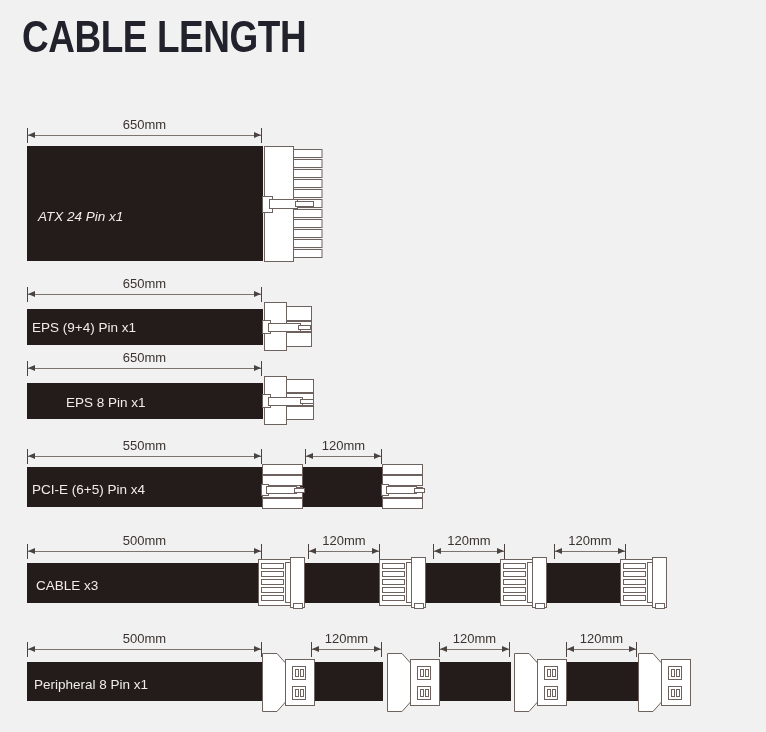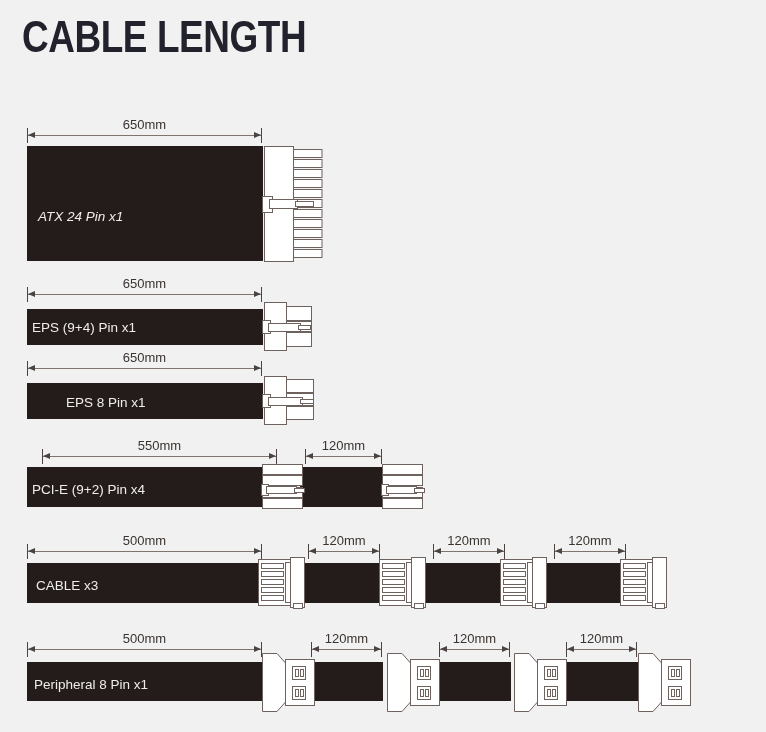--- a/index.html
+++ b/index.html
@@ -200,21 +200,21 @@
           <rect x="0.5" y="20.5" width="8" height="13"></rect>
           <rect x="6.5" y="23.5" width="34" height="8"></rect>
           <rect x="38.5" y="25.5" width="13" height="4"></rect>
         </g>
       </svg>
     </div>
   </div>
 
   <div class="row">
 
-    <div class="dim" style="left:42px; top:441px; width:235px;text-decoration:underline;">
+    <div class="dim" style="left:27px; top:441px; width:235px;text-decoration:underline;">
       <div class="line"></div>
       <div class="tickL"></div>
       <div class="tickR"></div>
       <div class="arrowL"></div>
       <div class="arrowR"></div>
       <div class="dimtext">
         <span>550mm</span>
       </div>
     </div>
 
@@ -225,21 +225,21 @@
       <div class="arrowL"></div>
       <div class="arrowR"></div>
       <div class="dimtext">
         <span>120mm</span>
       </div>
     </div>
 
     <div class="cable" style="left:27px; top:467px; width:236px; height:40px;"></div>
     <div class="cable" style="left:300px; top:467px; width:83px; height:40px;"></div>
 
-    <div class="cablelabel" style="left:32px; top:483px;">PCI-E (9+2) Pin x4</div>
+    <div class="cablelabel" style="left:32px; top:483px;">PCI-E (6+5) Pin x4</div>
 
     <div class="conn" style="left:261px; top:460px;">
       <svg width="46" height="54" viewBox="0 0 46 54">
         <g stroke="#6e625e" stroke-width="1" fill="#ffffff">
           <rect x="1.5" y="4.5" width="40" height="10"></rect>
           <rect x="1.5" y="15.5" width="40" height="10"></rect>
           <rect x="1.5" y="27.5" width="40" height="10"></rect>
           <rect x="1.5" y="38.5" width="40" height="10"></rect>
           <rect x="0.5" y="24.5" width="7" height="11"></rect>
           <rect x="5.5" y="26.5" width="30" height="7"></rect>

